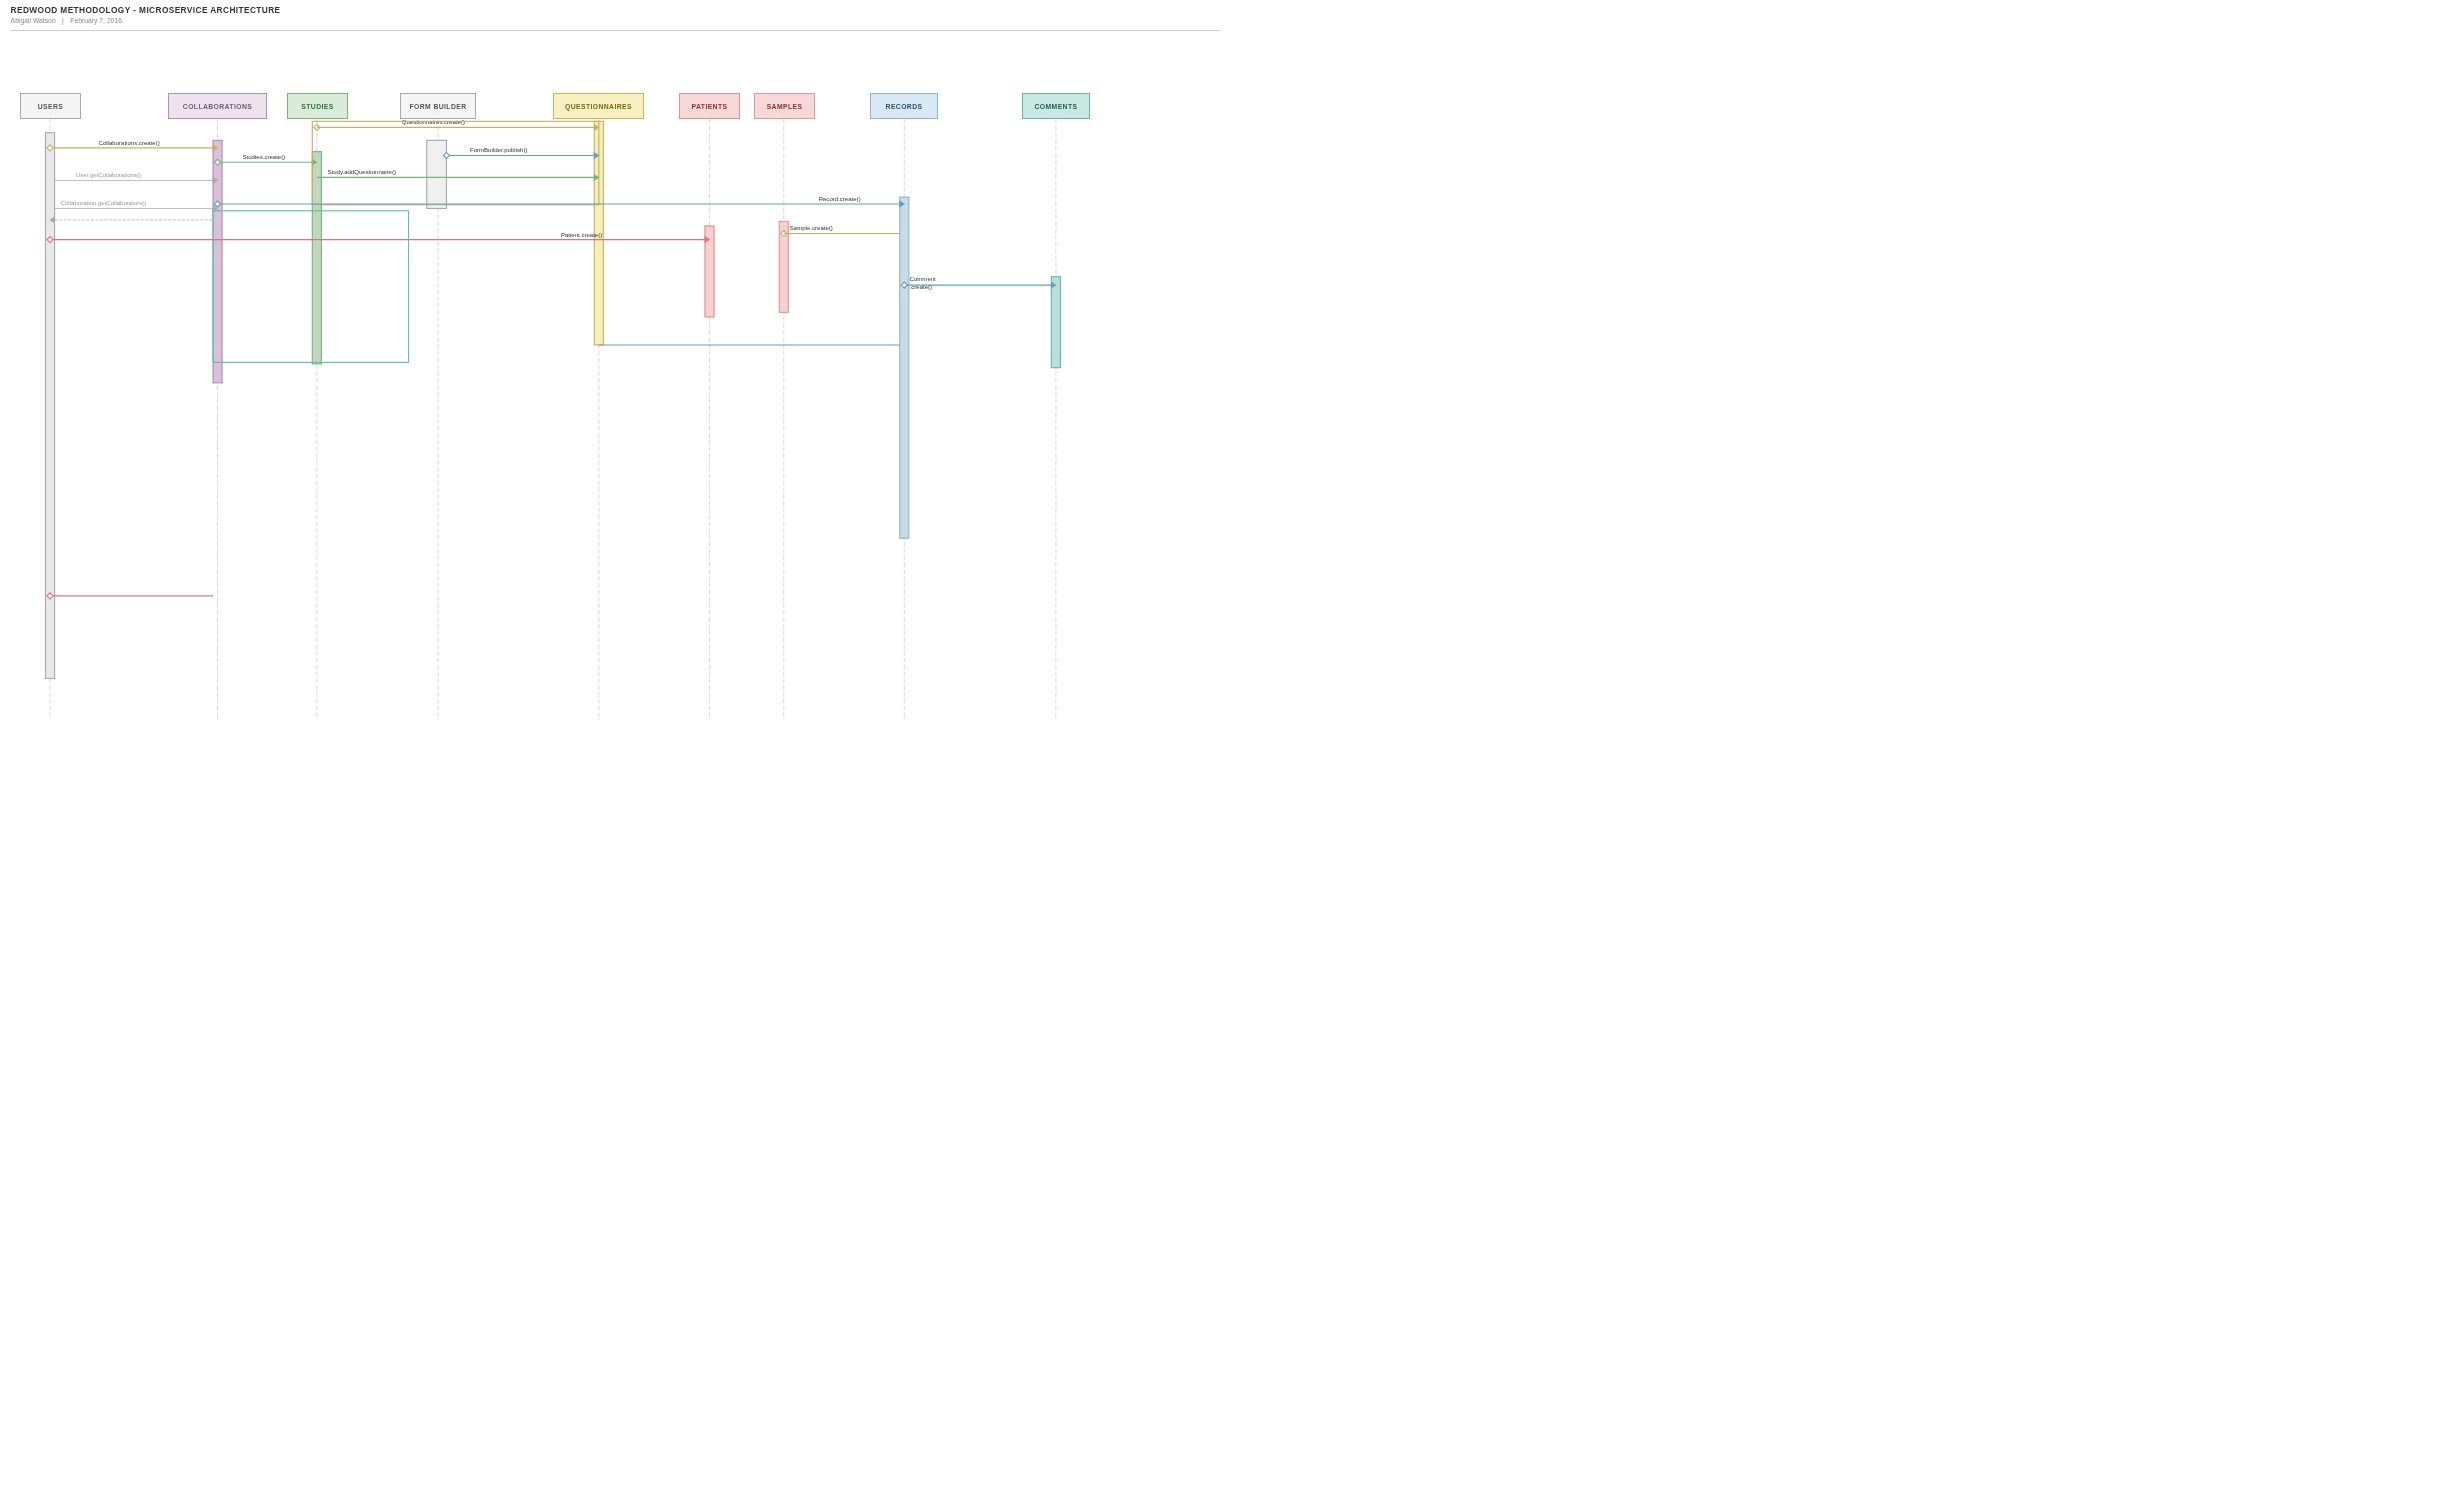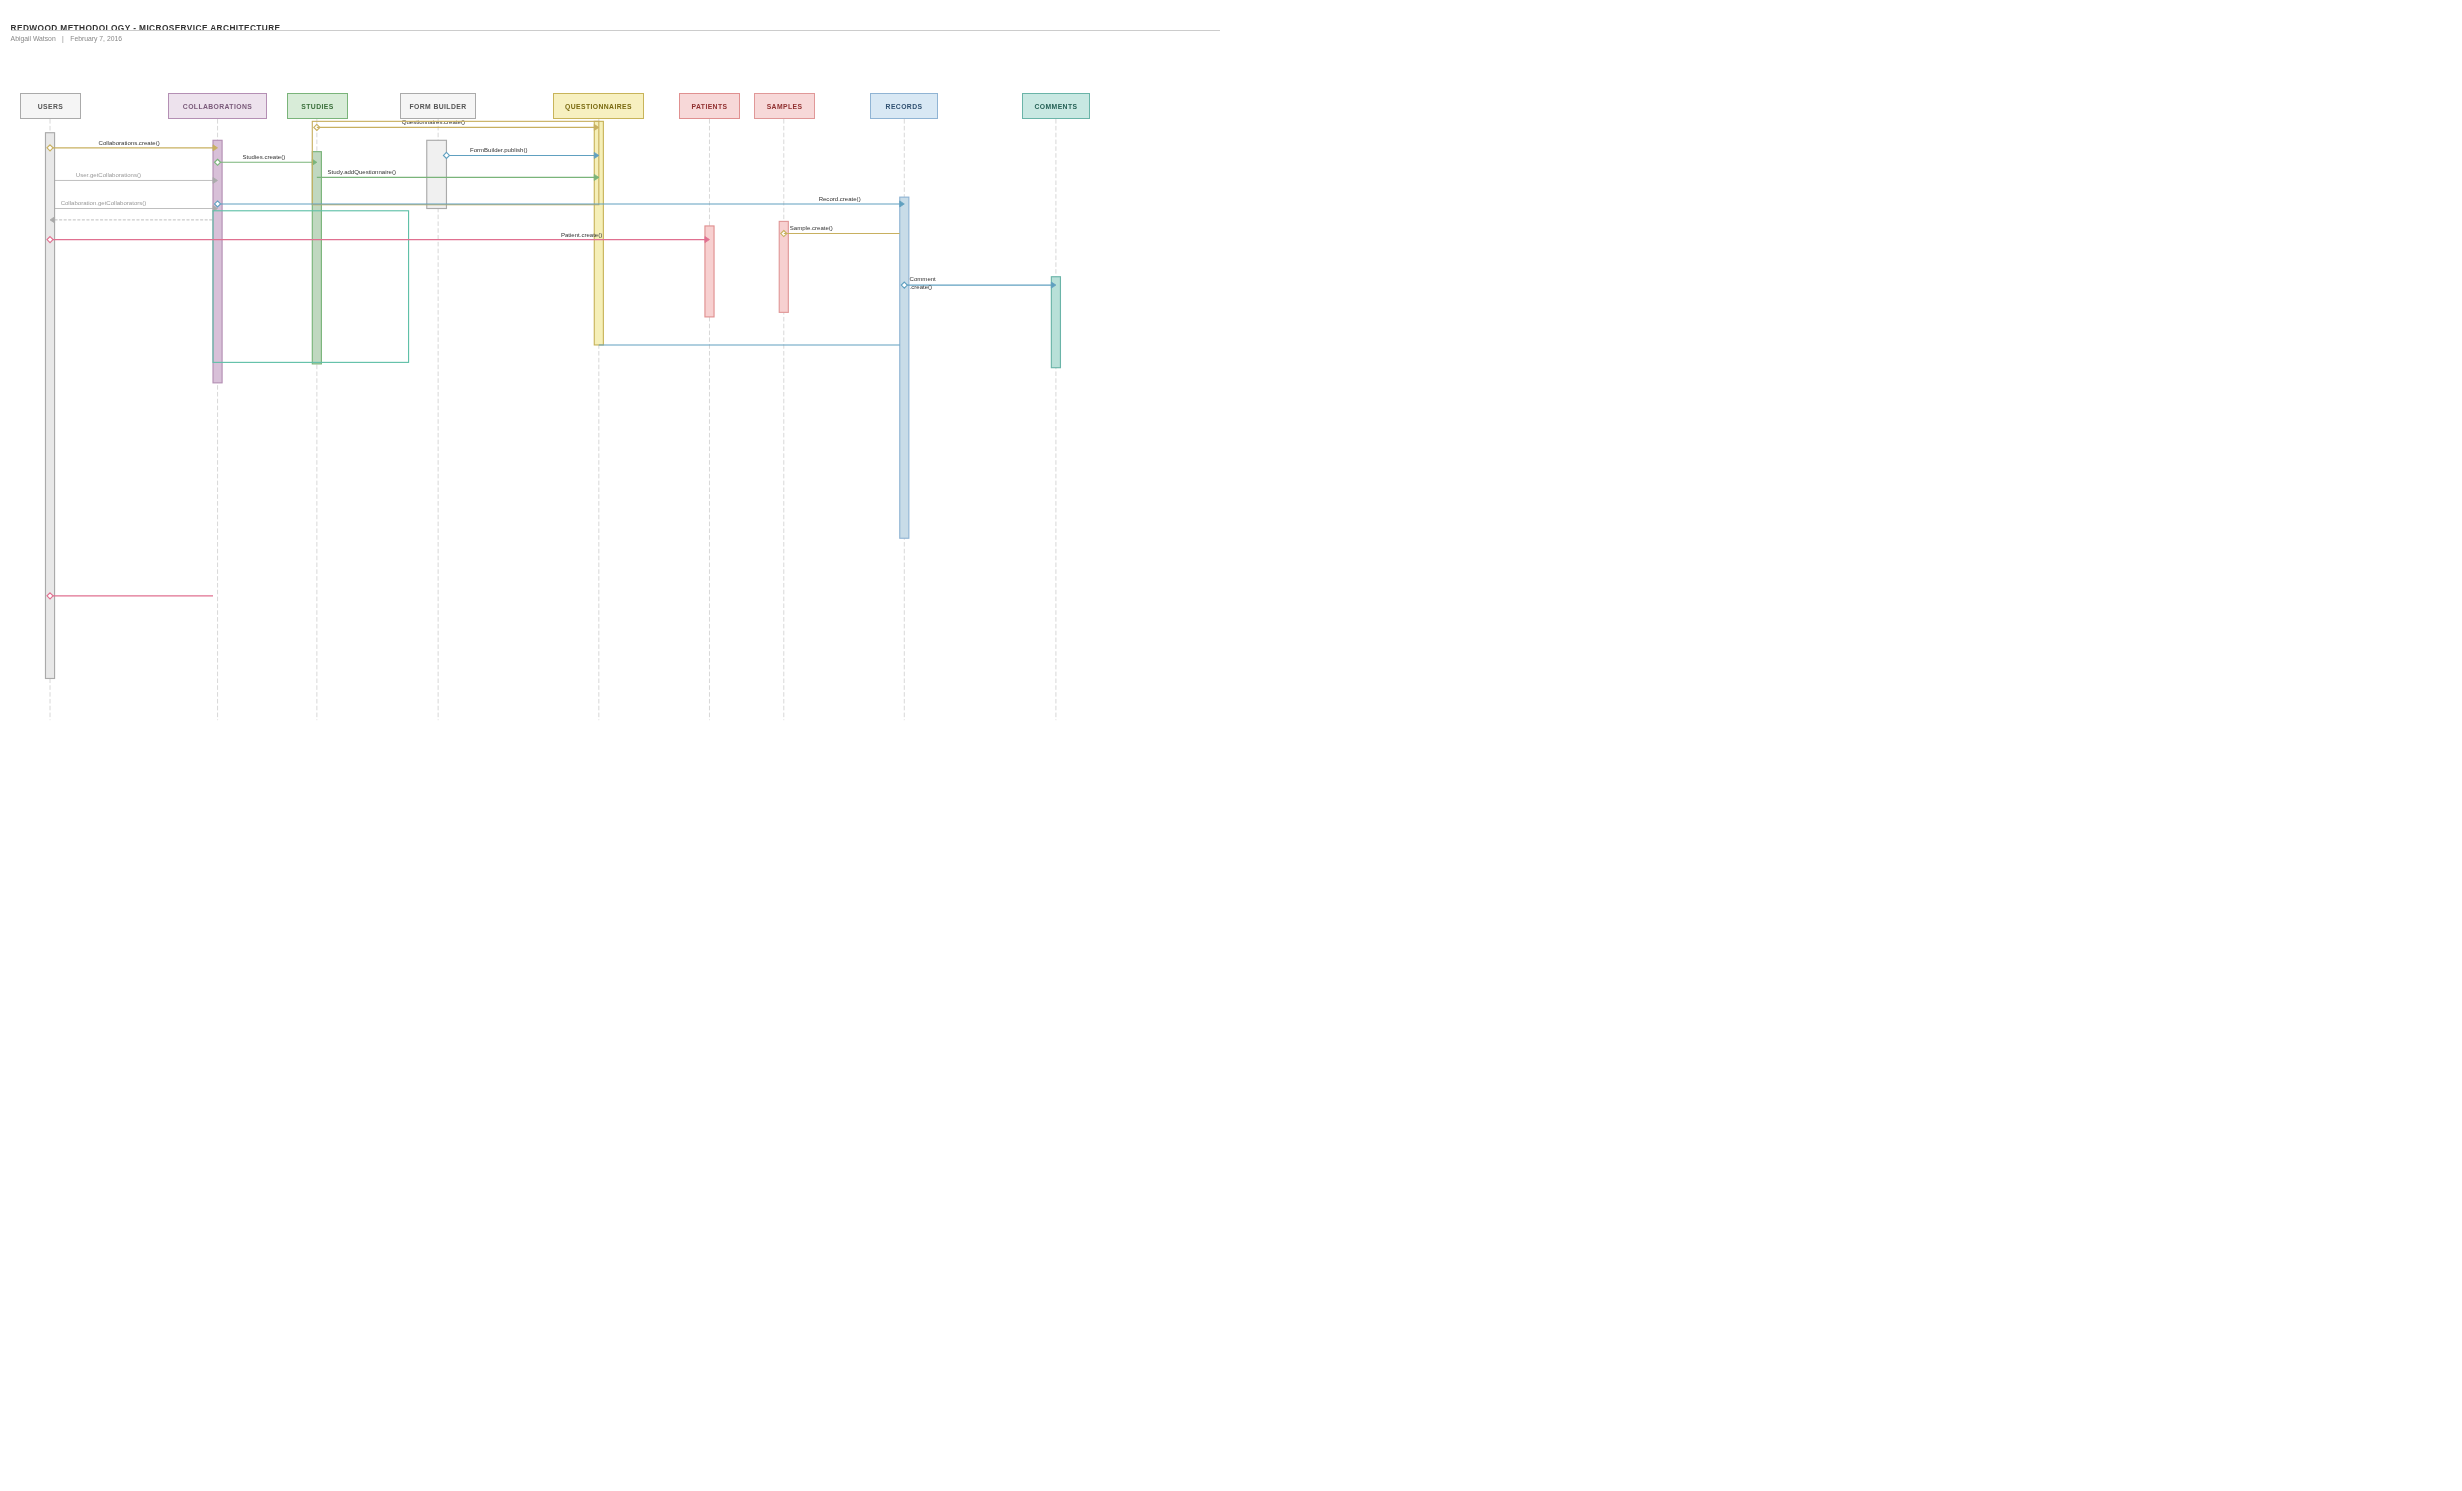--- a/index.html
+++ b/index.html
@@ -12,21 +12,21 @@
       min-height: 746px;
     }
     .page {
       position: relative;
       width: 1231px;
       min-height: 746px;
       background: #fff;
     }
     .title-area {
       position: absolute;
-      top: 23px;
+      top: 5px;
       left: 10.6px;
     }
     .main-title {
       font-size: 8.3px;
       font-weight: bold;
       letter-spacing: 0.4px;
       color: #333;
     }
     .subtitle {
       font-size: 6.8px;

